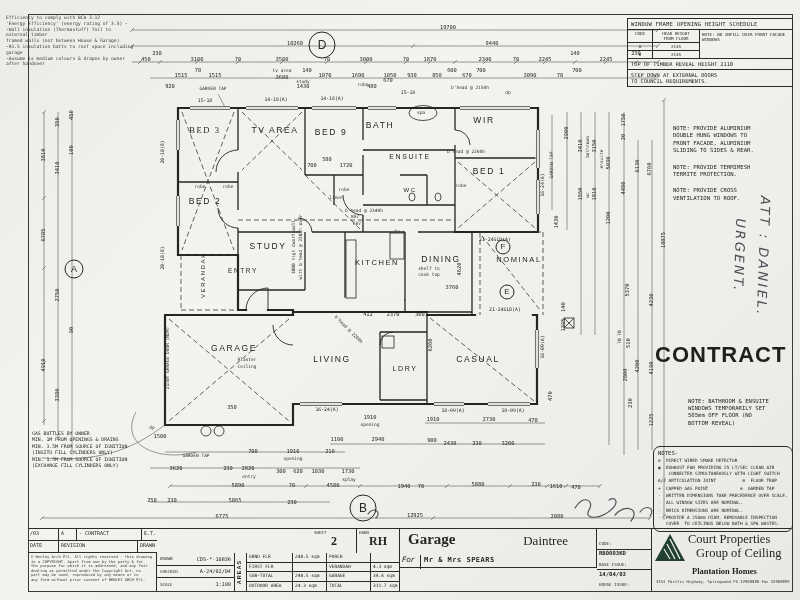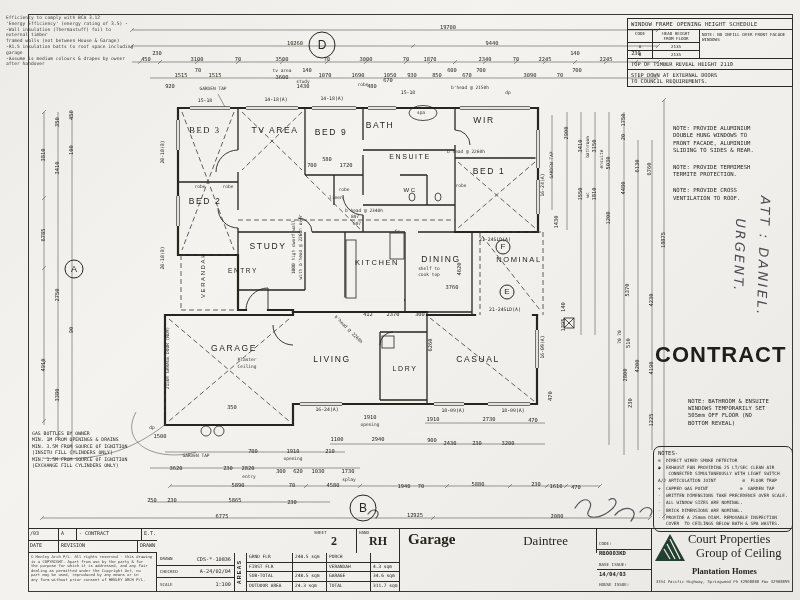--- a/index.html
+++ b/index.html
@@ -522,20 +522,24 @@
       <span>SUB-TOTAL</span>
         <span>248.5 sqm</span>
         <span>GARAGE</span>
         <span>34.6 sqm</span>
       <span>OUTDOOR AREA</span>
         <span>24.3 sqm</span>
         <span>TOTAL</span>
         <span>311.7 sqm</span>
     </div>
 
+    <div class="tb-for">
+      <span class="fa-lbl">For</span>
+      <span class="fa-val">Mr &amp; Mrs SPEARS</span>
+    </div>
 
     <div class="tb-code">
       <div class="code-cell"><span class="lbl">CODE:</span>
         <div class="code-v">RB0003KD</div></div>
       <div class="code-cell"><span class="lbl">BASE ISSUE:</span>
         <div class="code-v">14/04/03</div></div>
       <div class="code-cell"><span class="lbl">HOUSE ISSUE:</span>
         <div class="code-v"></div></div>
     </div>
 

